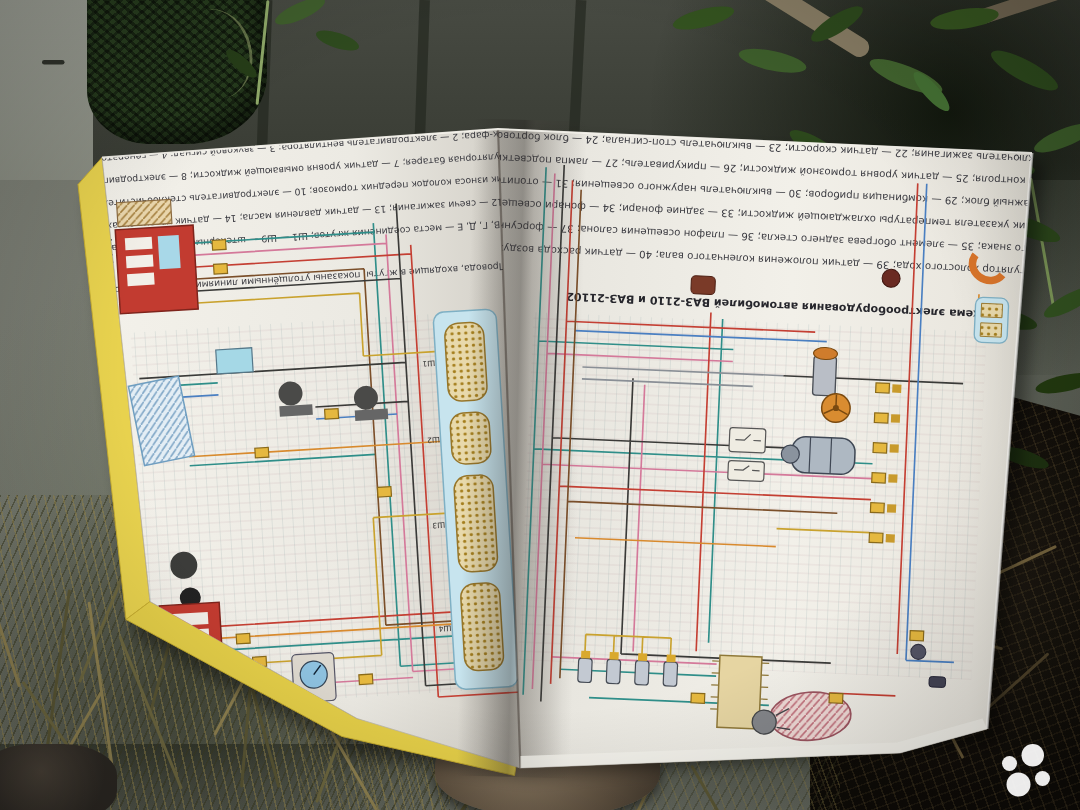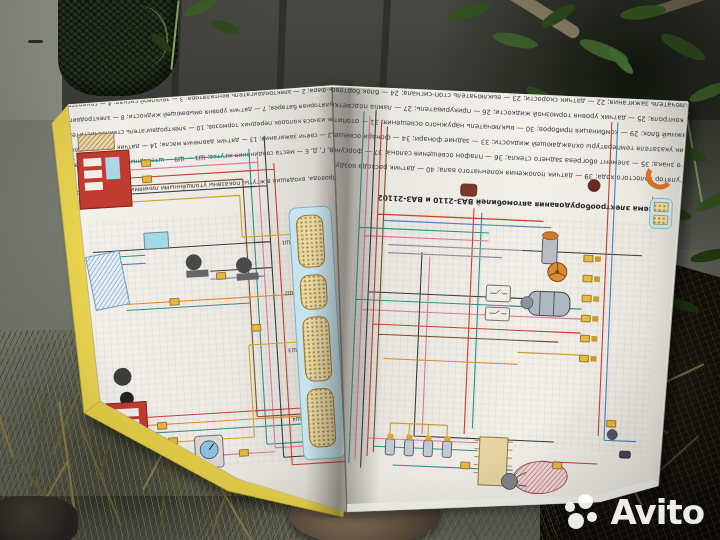--- a/index.html
+++ b/index.html
@@ -398,15 +398,14 @@
   </svg>
 
   <div class="vignette"></div>
   <div class="watermark">
     <div class="wm-logo">
       <i style="left:0;top:8px;width:10px;height:10px;"></i>
       <i style="left:13px;top:0;width:15px;height:15px;"></i>
       <i style="left:3px;top:19px;width:16px;height:16px;"></i>
       <i style="left:22px;top:18px;width:10px;height:10px;"></i>
     </div>
-    <span class="wm-text">Avito</span>
   </div>
 </div>
 
 </body></html>

